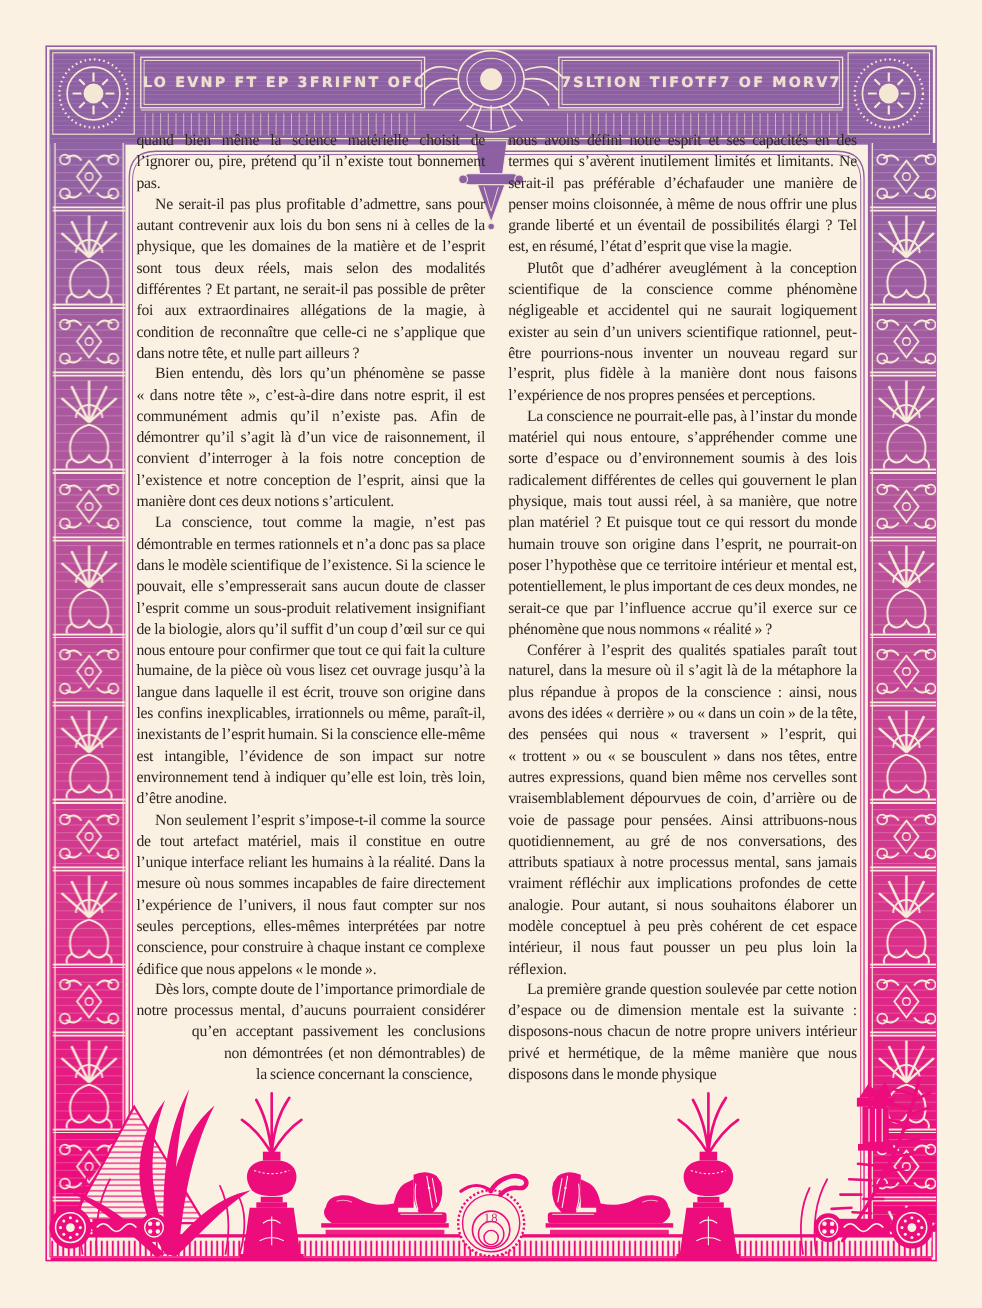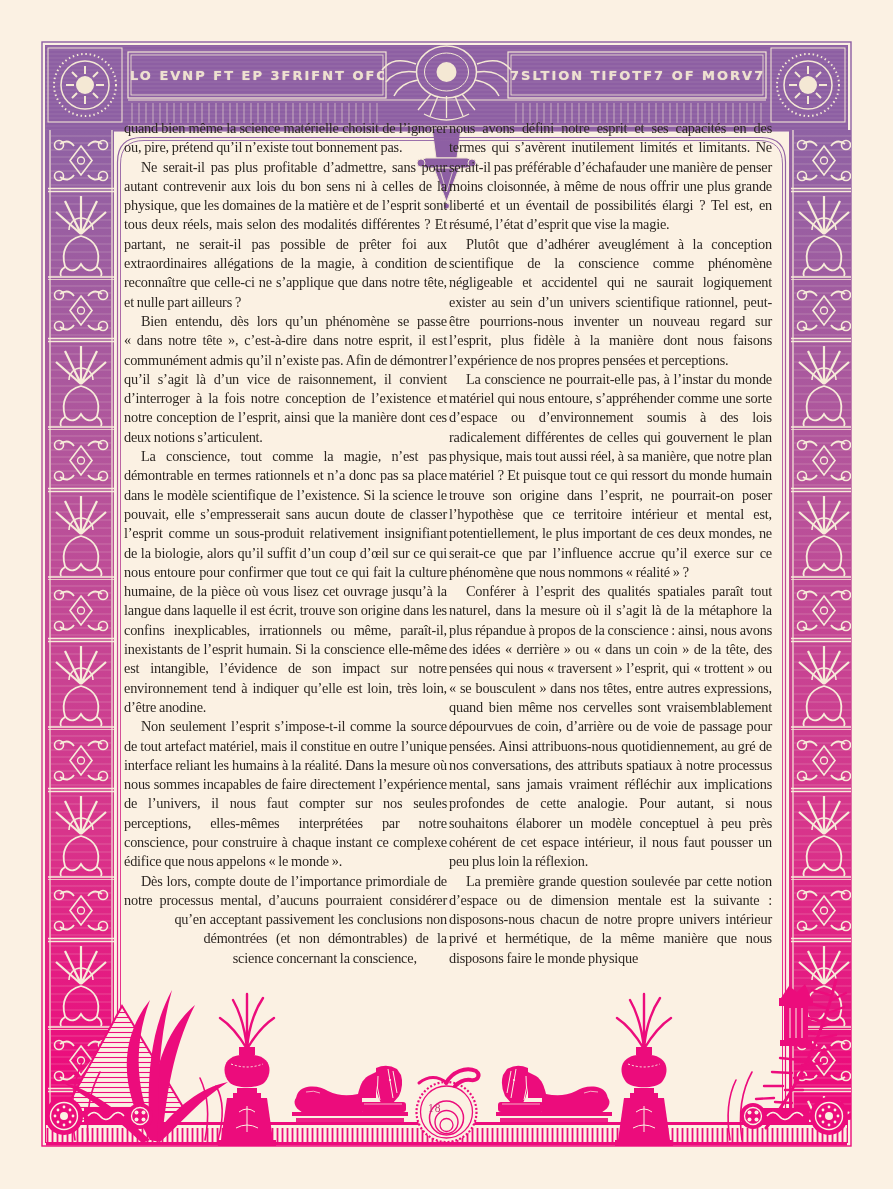--- a/index.html
+++ b/index.html
@@ -11,37 +11,37 @@
   svg.frame{position:absolute;left:0;top:0;}
   .banner-text{
     position:absolute;top:53px;height:44px;line-height:46px;
     color:#f3e7d3;font-family:"DejaVu Sans",sans-serif;font-weight:bold;
     font-size:13px;letter-spacing:2px;text-align:center;white-space:nowrap;
     overflow:hidden;opacity:.95;text-shadow:0 0 1px rgba(243,231,211,.8);
   }
   #banner-left{left:130px;width:254px;}
   #banner-right{left:510px;width:254px;}
   .text-columns{
-    position:absolute;left:124px;top:119px;width:655px;display:flex;gap:2px;
+    position:absolute;left:124px;top:119px;width:655px;display:flex;gap:21px;
     color:#2d2723;font-size:14.3px;line-height:19.3px;text-align:justify;
     letter-spacing:-0.2px;word-spacing:-0.5px;hyphens:auto;-webkit-hyphens:auto;
   }
   .col{width:323px;}
   .col p{margin:0;text-indent:17px;}
   .col p.cont{text-indent:0;}
   .wrap-left{
     float:left;width:118px;height:64px;
     shape-outside:polygon(0 0, 18% 0, 100% 100%, 0 100%);
   }
   .wrap-right{
     float:right;width:96px;height:46px;
     shape-outside:polygon(82% 0, 100% 0, 100% 100%, 0 100%);
   }
   .page-number{
-    position:absolute;left:428px;top:1102px;width:37px;text-align:left;
+    position:absolute;left:428px;top:1102px;width:37px;text-align:center;
     font-size:11.5px;color:#c03372;letter-spacing:1px;
   }
 </style>
 </head>
 <body>
 
 <div class="page">
 
   <svg class="frame" width="893" height="1189" viewBox="0 0 893 1189">
     <defs>
@@ -360,19 +360,19 @@
       <p>Bien entendu, dès lors qu’un phénomène se passe «&nbsp;dans notre tête&nbsp;», c’est-à-dire dans notre esprit, il est communément admis qu’il n’existe pas. Afin de démontrer qu’il s’agit là d’un vice de raisonnement, il convient d’interroger à la fois notre conception de l’existence et notre conception de l’esprit, ainsi que la manière dont ces deux notions s’articulent.</p>
       <p>La conscience, tout comme la magie, n’est pas démontrable en termes rationnels et n’a donc pas sa place dans le modèle scientifique de l’existence. Si la science le pouvait, elle s’empresserait sans aucun doute de classer l’esprit comme un sous-produit relativement insignifiant de la biologie, alors qu’il suffit d’un coup d’œil sur ce qui nous entoure pour confirmer que tout ce qui fait la culture humaine, de la pièce où vous lisez cet ouvrage jusqu’à la langue dans laquelle il est écrit, trouve son origine dans les confins inexplicables, irrationnels ou même, paraît-il, inexistants de l’esprit humain. Si la conscience elle-même est intangible, l’évidence de son impact sur notre environnement tend à indiquer qu’elle est loin, très loin, d’être anodine.</p>
       <p>Non seulement l’esprit s’impose-t-il comme la source de tout artefact matériel, mais il constitue en outre l’unique interface reliant les humains à la réalité. Dans la mesure où nous sommes incapables de faire directement l’expérience de l’univers, il nous faut compter sur nos seules perceptions, elles-mêmes interprétées par notre conscience, pour construire à chaque instant ce complexe édifice que nous appelons «&nbsp;le monde&nbsp;».</p>
       <p><span>Dès lors, compte doute de l’importance primordiale de notre processus mental, d’aucuns pourraient</span><span class="wrap-left"></span><span> considérer qu’en acceptant passivement les conclusions non démontrées (et non démontrables) de la science concernant la conscience,</span></p>
     </div>
     <div class="col">
       <p class="cont">nous avons défini notre esprit et ses capacités en des termes qui s’avèrent inutilement limités et limitants. Ne serait-il pas préférable d’échafauder une manière de penser moins cloisonnée, à même de nous offrir une plus grande liberté et un éventail de possibilités élargi&nbsp;? Tel est, en résumé, l’état d’esprit que vise la magie.</p>
       <p>Plutôt que d’adhérer aveuglément à la conception scientifique de la conscience comme phénomène négligeable et accidentel qui ne saurait logiquement exister au sein d’un univers scientifique rationnel, peut-être pourrions-nous inventer un nouveau regard sur l’esprit, plus fidèle à la manière dont nous faisons l’expérience de nos propres pensées et perceptions.</p>
       <p>La conscience ne pourrait-elle pas, à l’instar du monde matériel qui nous entoure, s’appréhender comme une sorte d’espace ou d’environnement soumis à des lois radicalement différentes de celles qui gouvernent le plan physique, mais tout aussi réel, à sa manière, que notre plan matériel&nbsp;? Et puisque tout ce qui ressort du monde humain trouve son origine dans l’esprit, ne pourrait-on poser l’hypothèse que ce territoire intérieur et mental est, potentiellement, le plus important de ces deux mondes, ne serait-ce que par l’influence accrue qu’il exerce sur ce phénomène que nous nommons «&nbsp;réalité&nbsp;»&nbsp;?</p>
       <p>Conférer à l’esprit des qualités spatiales paraît tout naturel, dans la mesure où il s’agit là de la métaphore la plus répandue à propos de la conscience&nbsp;: ainsi, nous avons des idées «&nbsp;derrière&nbsp;» ou «&nbsp;dans un coin&nbsp;» de la tête, des pensées qui nous «&nbsp;traversent&nbsp;» l’esprit, qui «&nbsp;trottent&nbsp;» ou «&nbsp;se bousculent&nbsp;» dans nos têtes, entre autres expressions, quand bien même nos cervelles sont vraisemblablement dépourvues de coin, d’arrière ou de voie de passage pour pensées. Ainsi attribuons-nous quotidiennement, au gré de nos conversations, des attributs spatiaux à notre processus mental, sans jamais vraiment réfléchir aux implications profondes de cette analogie. Pour autant, si nous souhaitons élaborer un modèle conceptuel à peu près cohérent de cet espace intérieur, il nous faut pousser un peu plus loin la réflexion.</p>
-      <p><span>La première grande question soulevée par cette notion d’espace ou de dimension mentale est la suivante&nbsp;: disposons-nous chacun de notre propre univers intérieur privé</span><span class="wrap-right"></span><span> et hermétique, de la même manière que nous disposons faire le monde physique</span></p>
+      <p><span>La première grande question soulevée par cette notion d’espace ou de dimension mentale est la suivante&nbsp;: disposons-nous chacun de notre propre univers intérieur privé</span><span class="wrap-right"></span><span> et hermétique, de la même manière que nous disposons dans le monde physique</span></p>
     </div>
   </div>
 
   <div class="page-number">18</div>
 
 </div>
 
 </body></html>

